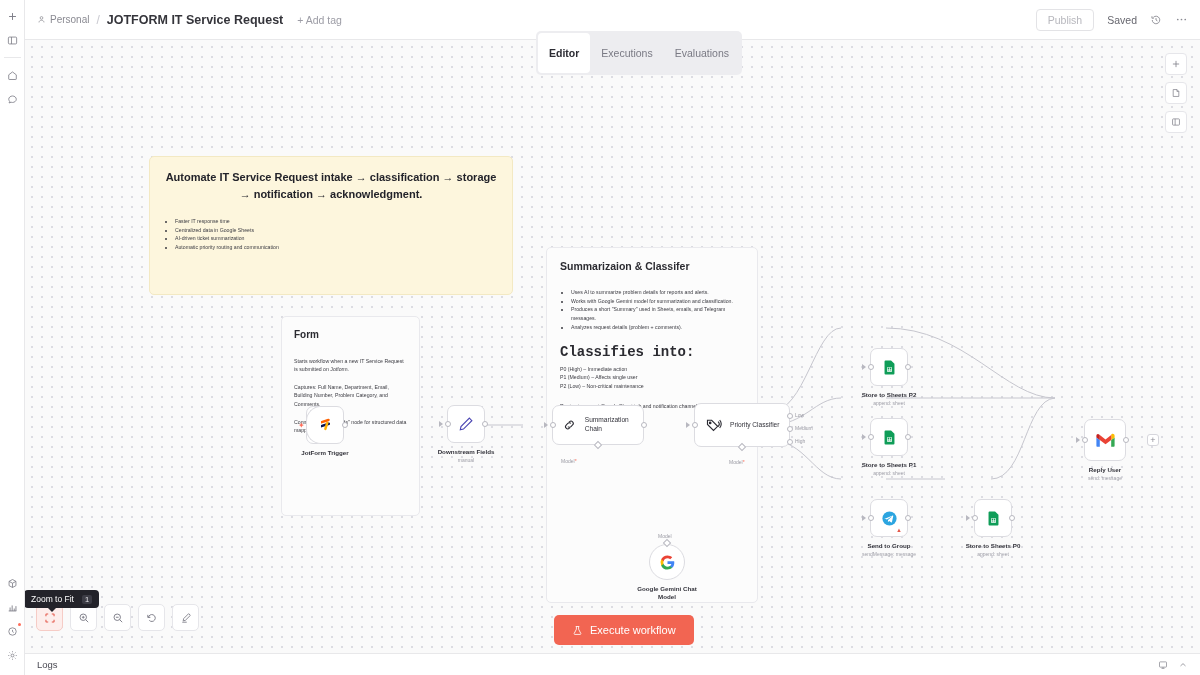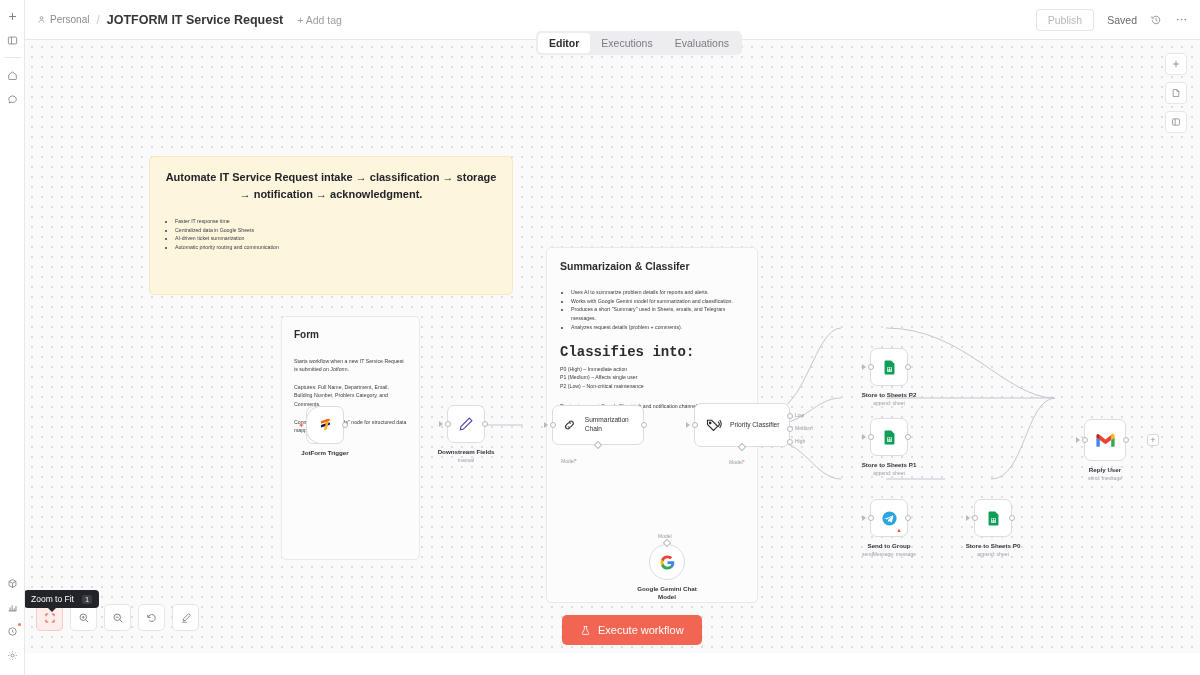--- a/index.html
+++ b/index.html
@@ -47,21 +47,21 @@
   .saved-txt { font-size: 10.5px; color: #66666e; }
   .ico-btn { color: #8a8a92; display: flex; align-items: center; }
 
   
   .tabs {
     position: absolute; left: 536px; top: 31px;
     background: #ededf0; border-radius: 5px; padding: 2px;
     display: flex; gap: 0; z-index: 31;
   }
   .tab {
-    padding: 4px 11px; font-size: 10.5px; color: #7a7a84; border-radius: 4px;
+    padding: 14px 11px; font-size: 10.5px; color: #7a7a84; border-radius: 4px;
   }
   .tab.active { background: #fff; color: #2c2c33; font-weight: 600; }
 
   
   .canvas {
     position: absolute; left: 25px; top: 40px; right: 0; bottom: 22px;
     background-color: #fafafa;
     background-image: radial-gradient(#dcdce2 0.9px, transparent 0.9px);
     background-size: 10px 10px;
     background-position: 2px 2px;
@@ -101,21 +101,21 @@
   #note-intake { left: 124px; top: 116px; width: 364px; height: 139px; padding: 12px 13px; }
   #note-intake ul { margin-top: 15px; padding-left: 12px; }
   #note-intake li { font-size: 5.2px; }
 
   #note-summ { left: 521px; top: 207px; width: 212px; height: 356px; padding: 11px 13px; }
   #note-summ h2 { font-size: 10.5px; margin-bottom: 14px; }
   #note-summ ul { padding-left: 11px; margin-bottom: 13px; }
   #note-summ .cls-head { margin-bottom: 5px; }
   #note-summ .routes { margin-top: 12px; }
 
-  #note-form { left: 256px; top: 276px; width: 139px; height: 244px; padding: 11px 12px; }
+  #note-form { left: 256px; top: 276px; width: 139px; height: 200px; padding: 11px 12px; }
   #note-form h2 { font-size: 10px; margin-bottom: 14px; }
   #note-form p { margin-bottom: 10px; }
 
   
   .node { position: absolute; }
   .node-box {
     background: #fff; border: 1px solid #dcdce1; border-radius: 7px;
     display: flex; align-items: center; justify-content: center;
     position: relative;
   }
@@ -188,21 +188,20 @@
     border-top: 4px solid #23232a;
   }
   .kbd {
     background: #3c3c45; border-radius: 2px; padding: 0 3px; font-size: 7.5px; color: #e6e6ea;
   }
   .exec-btn {
     position: absolute; left: 554px; bottom: 30px; background: #f26552; color: #fff;
     border: none; border-radius: 5px; padding: 9px 18px; font-size: 11px;
     display: flex; align-items: center; gap: 7px; z-index: 25; font-weight: 400;
     font-family: "Liberation Sans", sans-serif;
-    margin-left: 8px;
   }
 
   
   .logsbar {
     position: absolute; left: 25px; bottom: 0; right: 0; height: 22px;
     background: #fff; border-top: 1px solid #e8e8ea;
     display: flex; align-items: center; padding: 0 12px; z-index: 30;
   }
   .logs-lbl { font-size: 9.5px; color: #4a4a53; }
   .logs-right { margin-left: auto; display: flex; align-items: center; gap: 10px; color: #8a8a92; }
@@ -594,14 +593,30 @@
   </div>
 
   <div class="exec-btn">
     <svg width="11" height="11" viewBox="0 0 16 16" fill="none" stroke="#fff" stroke-width="1.2">
         <path d="M6.4 2.2v3.9L3.2 12.3a.9.9 0 0 0 .8 1.4h8a.9.9 0 0 0 .8-1.4L9.6 6.1V2.2"></path>
         <path d="M5.4 2.2h5.2"></path>
       </svg>
     <span>Execute workflow</span>
   </div>
 
+  <div class="logsbar">
+    <span class="logs-lbl">Logs</span>
+    <div class="logs-right">
+      <span>
+        <svg width="10" height="10" viewBox="0 0 16 16" fill="none" stroke="currentColor" stroke-width="1.2">
+            <rect x="2.4" y="3" width="11.2" height="8.4" rx="1"></rect>
+            <path d="M8 11.4v2M5.6 13.4h4.8"></path>
+          </svg>
+      </span>
+      <span>
+        <svg width="10" height="10" viewBox="0 0 16 16" fill="none" stroke="currentColor" stroke-width="1.3">
+            <path d="M4 9.5L8 5.8l4 3.7"></path>
+          </svg>
+      </span>
+    </div>
+  </div>
 
 </div>
 
 </body></html>

